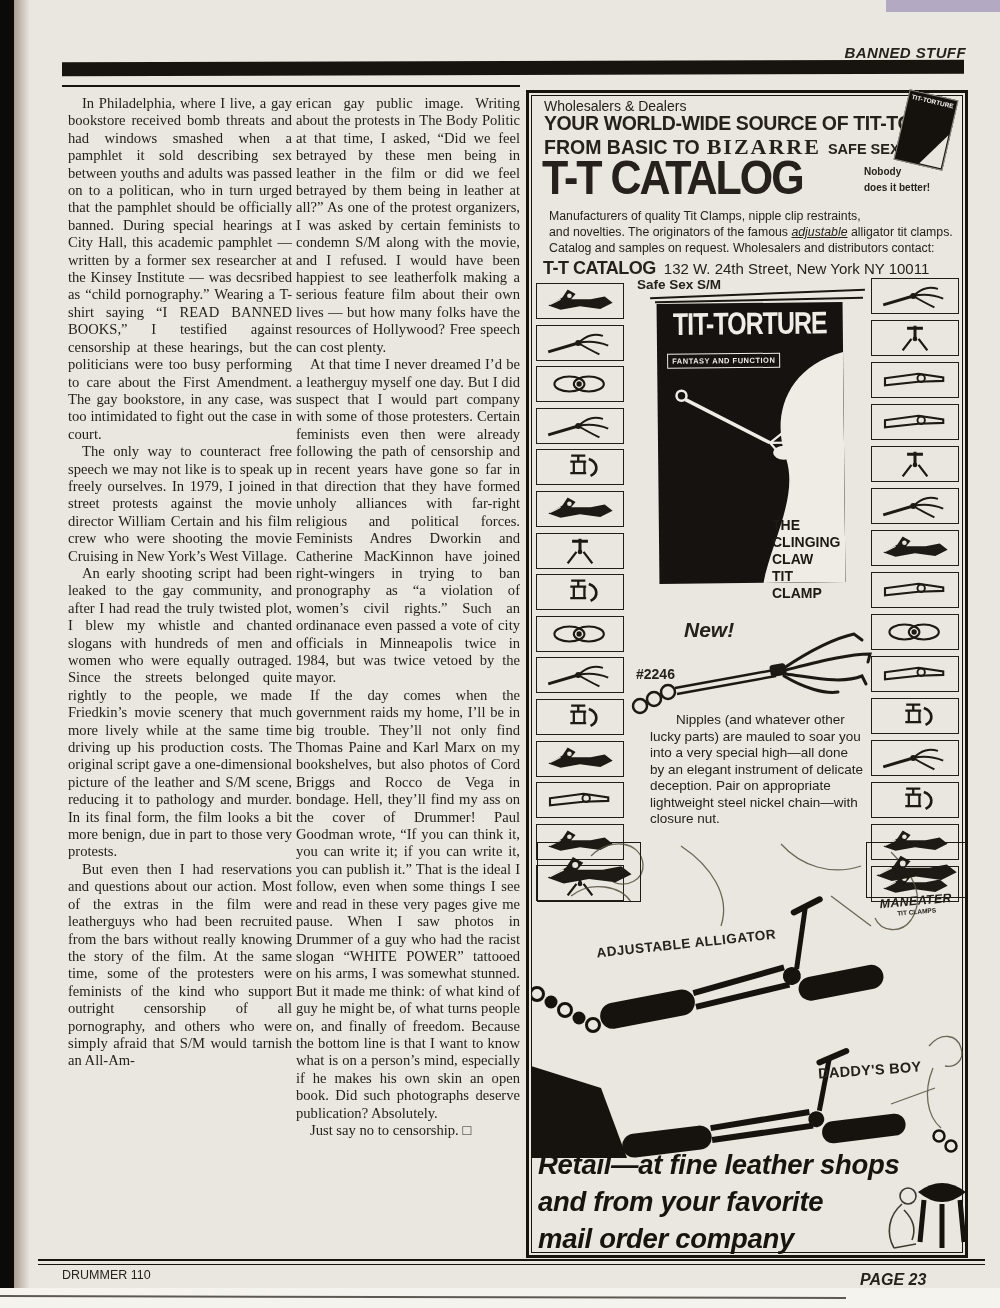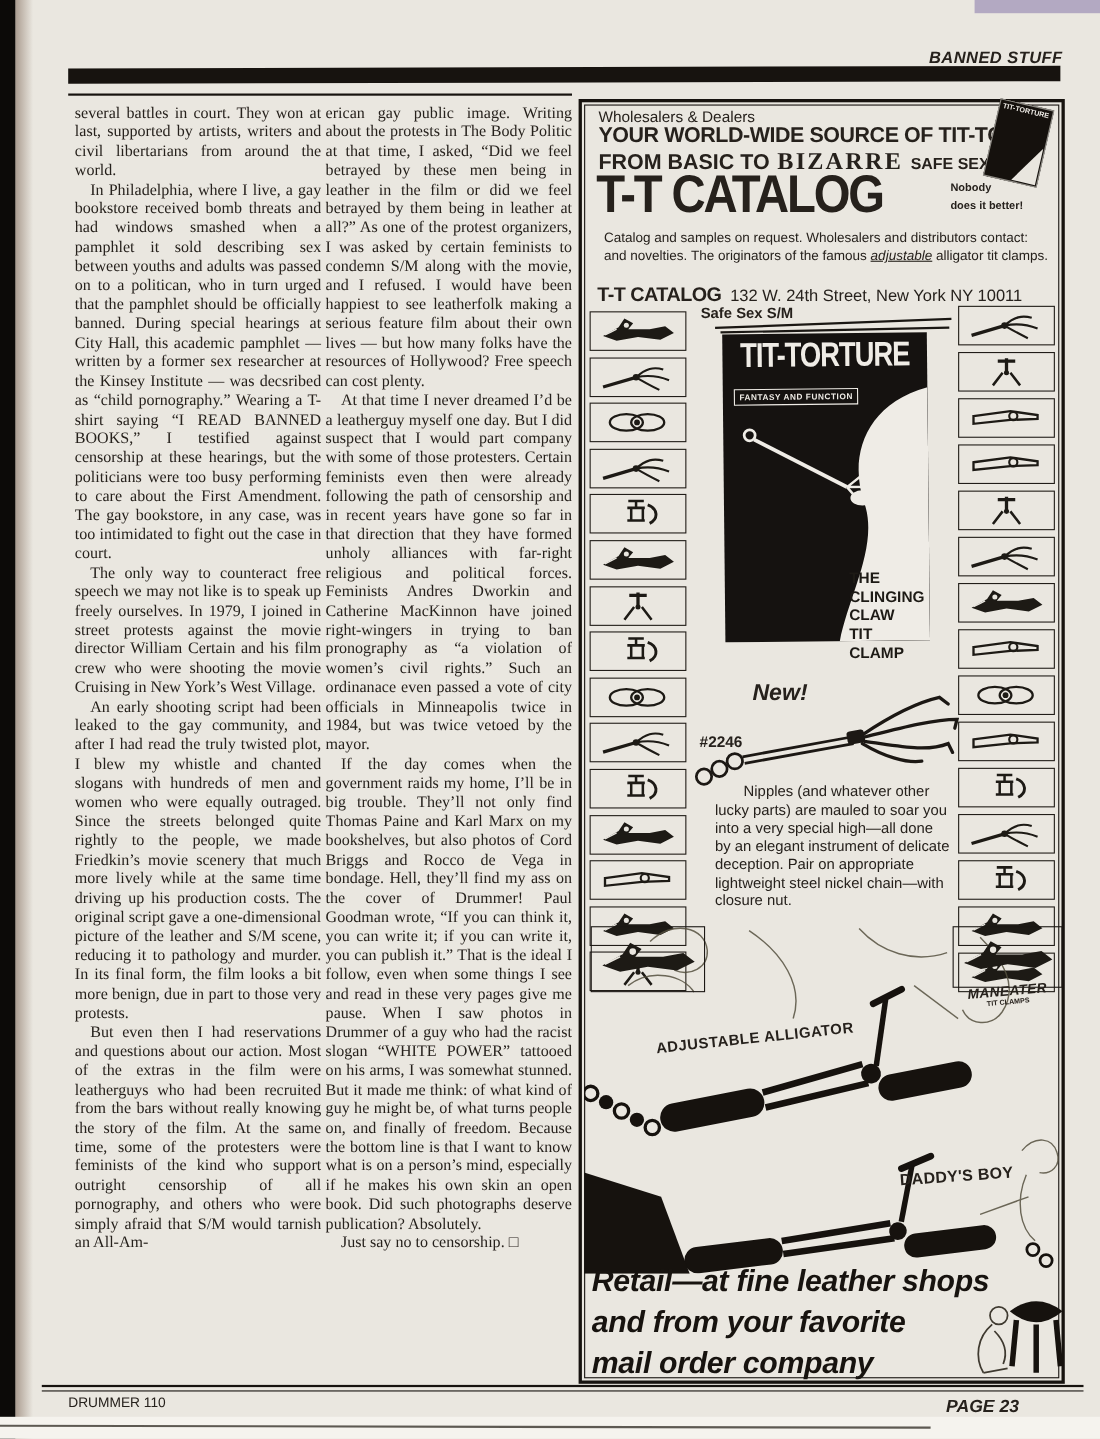--- a/index.html
+++ b/index.html
@@ -137,21 +137,20 @@
 <div class="abs edge-left2"></div>
 <div class="abs corner-lav"></div>
 <div class="abs bottom-strip"></div>
 <div class="abs bottom-line"></div>
 
 <div class="abs rough">BANNED STUFF</div>
 <div class="abs bar"></div>
 <div class="abs rule-under"></div>
 
 <div class="abs col col1">
-    <p class="cont">several battles in court. They won at last, supported by artists, writers and civil libertarians from around the world.</p>
     <p>In Philadelphia, where I live, a gay bookstore received bomb threats and had windows smashed when a pamphlet it sold describing sex between youths and adults was passed on to a politican, who in turn urged that the pamphlet should be officially banned. During special hearings at City Hall, this academic pamphlet — written by a former sex researcher at the Kinsey Institute — was decsribed as “child pornography.” Wearing a T-shirt saying “I READ BANNED BOOKS,” I testified against censorship at these hearings, but the politicians were too busy performing to care about the First Amendment. The gay bookstore, in any case, was too intimidated to fight out the case in court.</p>
     <p>The only way to counteract free speech we may not like is to speak up freely ourselves. In 1979, I joined in street protests against the movie director William Certain and his film crew who were shooting the movie Cruising in New York’s West Village.</p>
     <p>An early shooting script had been leaked to the gay community, and after I had read the truly twisted plot, I blew my whistle and chanted slogans with hundreds of men and women who were equally outraged. Since the streets belonged quite rightly to the people, we made Friedkin’s movie scenery that much more lively while at the same time driving up his production costs. The original script gave a one-dimensional picture of the leather and S/M scene, reducing it to pathology and murder. In its final form, the film looks a bit more benign, due in part to those very protests.</p>
     <p>But even then I had reservations and questions about our action. Most of the extras in the film were leatherguys who had been recruited from the bars without really knowing the story of the film. At the same time, some of the protesters were feminists of the kind who support outright censorship of all pornography, and others who were simply afraid that S/M would tarnish an All-Am-</p>
   </div>
 <div class="abs col col2">
     <p class="cont">erican gay public image. Writing about the protests in The Body Politic at that time, I asked, “Did we feel betrayed by these men being in leather in the film or did we feel betrayed by them being in leather at all?” As one of the protest organizers, I was asked by certain feminists to condemn S/M along with the movie, and I refused. I would have been happiest to see leatherfolk making a serious feature film about their own lives — but how many folks have the resources of Hollywood? Free speech can cost plenty.</p>
     <p>At that time I never dreamed I’d be a leatherguy myself one day. But I did suspect that I would part company with some of those protesters. Certain feminists even then were already following the path of censorship and in recent years have gone so far in that direction that they have formed unholy alliances with far-right religious and political forces. Feminists Andres Dworkin and Catherine MacKinnon have joined right-wingers in trying to ban pronography as “a violation of women’s civil rights.” Such an ordinanace even passed a vote of city officials in Minneapolis twice in 1984, but was twice vetoed by the mayor.</p>
     <p>If the day comes when the government raids my home, I’ll be in big trouble. They’ll not only find Thomas Paine and Karl Marx on my bookshelves, but also photos of Cord Briggs and Rocco de Vega in bondage. Hell, they’ll find my ass on the cover of Drummer! Paul Goodman wrote, “If you can think it, you can write it; if you can write it, you can publish it.” That is the ideal I follow, even when some things I see and read in these very pages give me pause. When I saw photos in Drummer of a guy who had the racist slogan “WHITE POWER” tattooed on his arms, I was somewhat stunned. But it made me think: of what kind of guy he might be, of what turns people on, and finally of freedom. Because the bottom line is that I want to know what is on a person’s mind, especially if he makes his own skin an open book. Did such photographs deserve publication? Absolutely.</p>
     <p>Just say no to censorship.  □</p>
@@ -166,22 +165,23 @@
   <span class="b">BIZARRE</span>
   <span class="c">SAFE SEX S/M</span>
 </div>
 <div class="abs thumb">
   <span class="t">TIT-TORTURE</span>
 </div>
 <div class="abs brand">T-T CATALOG</div>
 <div class="abs tagline">Nobody
 does it better!</div>
 <div class="abs mfg">
+  <div>Manufacturers of quality Tit Clamps, nipple clip restraints,</div>
+  <div><span>and novelties. The originators of the famous </span><span class="em">adjustable</span><span> alligator tit clamps.</span></div>
   <div>Catalog and samples on request. Wholesalers and distributors contact:</div>
-  <div><span>and novelties. The originators of the famous </span><span class="em">adjustable</span><span> alligator tit clamps.</span></div>
 </div>
 <div class="abs contact">
   <span class="cb">T-T CATALOG</span>
   <span class="ca">132 W. 24th Street, New York NY 10011</span>
 </div>
 <div class="abs safesex">Safe Sex S/M</div>
 
 <div class="abs icon-col left">
     <div class="pbox">
       <svg viewBox="0 0 80 34">

